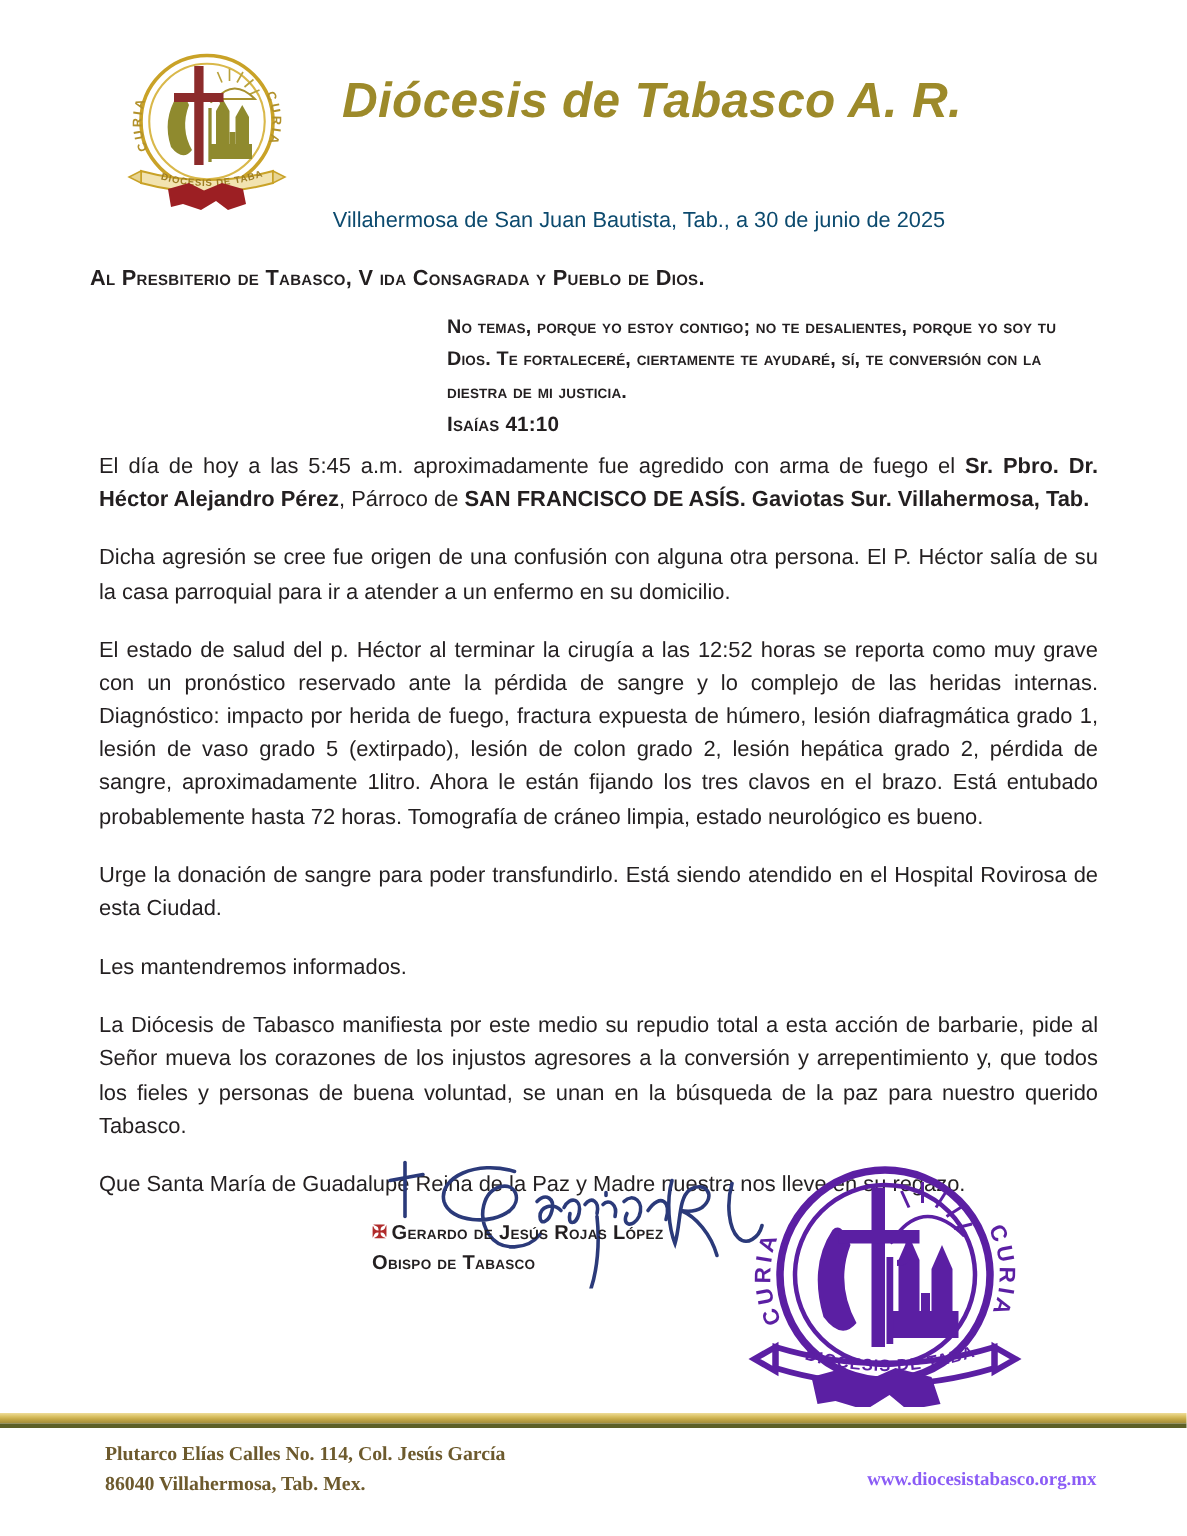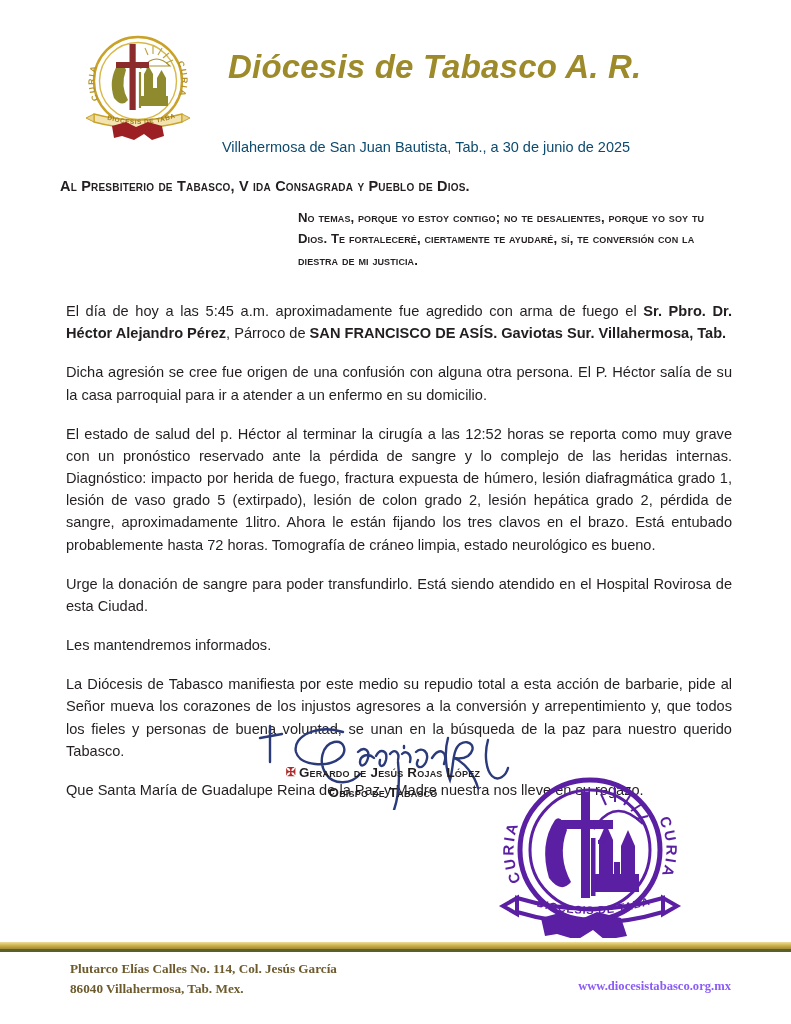--- a/index.html
+++ b/index.html
@@ -104,24 +104,23 @@
     text-align: justify;
     color: #231f20;
     margin: 0 0 17px 0;
   }
   .para b { font-weight: bold; }
 
   
   .signature-block {
     position: absolute;
     left: 248px;
-    top: 718px;
+    top: 767px;
     width: 270px;
     height: 92px;
-    text-align: center;
   }
   .sig-svg {
     position: absolute;
     left: 0; top: 0;
   }
   .sig-name {
     position: absolute;
     left: 0;
     top: 47px;
     width: 270px;
@@ -275,20 +274,21 @@
   </div>
 
   <div class="dateline">
     <span class="dateline-inner">Villahermosa de San Juan Bautista, Tab., a 30 de junio de 2025</span>
   </div>
 
   <div class="addressee">Al Presbiterio de Tabasco, V ida Consagrada y Pueblo de Dios.</div>
 
   <div class="scripture">
     <div>No temas, porque yo estoy contigo; no te desalientes, porque yo soy tu Dios. Te fortaleceré, ciertamente te ayudaré, sí, te conversión con la diestra de mi justicia.</div>
+    <div class="scripture-ref">Isaías 41:10</div>
   </div>
 
   <div class="paras" id="paragraphs">
       <div class="para"><span>El día de hoy a las 5:45 a.m. aproximadamente fue agredido con arma de fuego el </span><b>Sr. Pbro. Dr. Héctor Alejandro Pérez</b><span>, Párroco de </span><b>SAN FRANCISCO DE ASÍS. Gaviotas Sur. Villahermosa, Tab.</b></div>
       <div class="para"><span>Dicha agresión se cree fue origen de una confusión con alguna otra persona. El P. Héctor salía de su la casa parroquial para ir a atender a un enfermo en su domicilio.</span></div>
       <div class="para"><span>El estado de salud del p. Héctor al terminar la cirugía a las 12:52 horas se reporta como muy grave con un pronóstico reservado ante la pérdida de sangre y lo complejo de las heridas internas. Diagnóstico: impacto por herida de fuego, fractura expuesta de húmero, lesión diafragmática grado 1, lesión de vaso grado 5 (extirpado), lesión de colon grado 2, lesión hepática grado 2, pérdida de sangre, aproximadamente 1litro. Ahora le están fijando los tres clavos en el brazo. Está entubado probablemente hasta 72 horas. Tomografía de cráneo limpia, estado neurológico es bueno.</span></div>
       <div class="para"><span>Urge la donación de sangre para poder transfundirlo. Está siendo atendido en el Hospital Rovirosa de esta Ciudad.</span></div>
       <div class="para"><span>Les mantendremos informados.</span></div>
       <div class="para"><span>La Diócesis de Tabasco manifiesta por este medio su repudio total a esta acción de barbarie, pide al Señor mueva los corazones de los injustos agresores a la conversión y arrepentimiento y, que todos los fieles y personas de buena voluntad, se unan en la búsqueda de la paz para nuestro querido Tabasco.</span></div>
       <div class="para"><span>Que Santa María de Guadalupe Reina de la Paz y Madre nuestra nos lleve en su regazo.</span></div>

